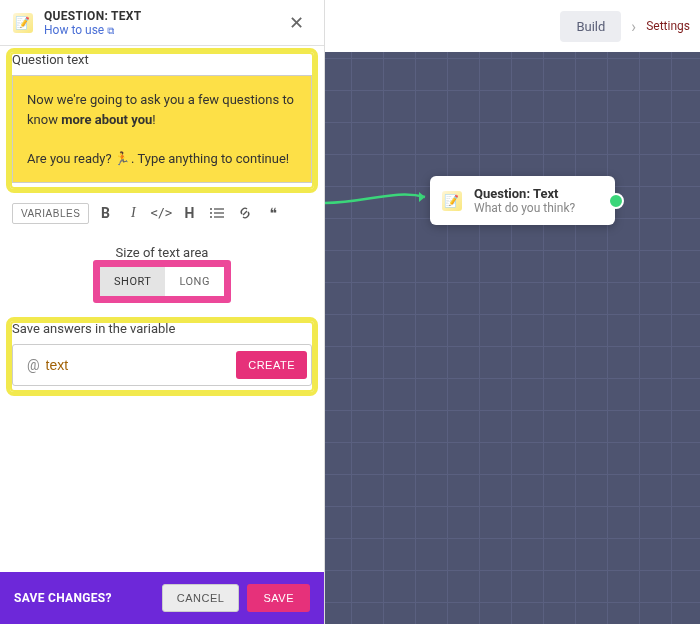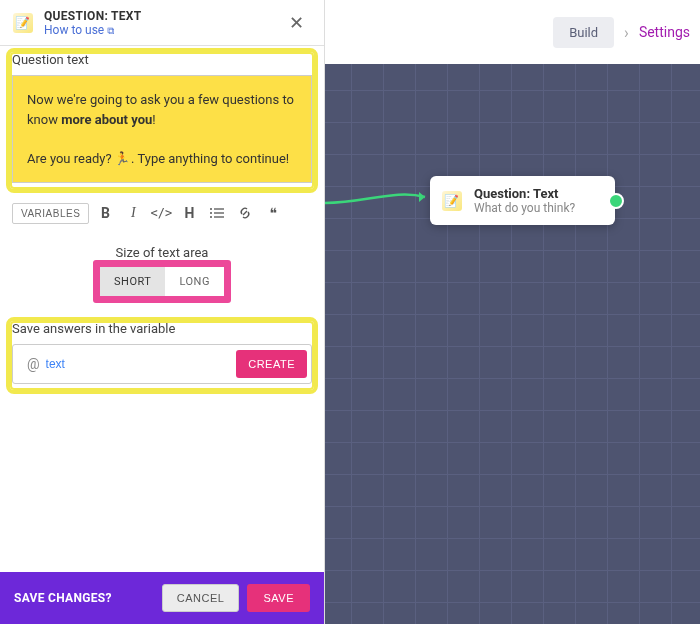--- a/index.html
+++ b/index.html
@@ -83,21 +83,21 @@
 .toggle-btn.active { background: #e4e4e4; color: #333; }
 
 .var-input-row {
   display: flex; border: 1px solid #ccc; border-radius: 3px;
   background: #fff; position: relative; z-index: 1;
   align-items: center; padding: 4px;
 }
 .var-at { color: #888; font-size: 14px; padding: 0 6px 0 10px; }
 .var-input {
   flex: 1; border: none; outline: none;
-  font-size: 12px; color: #3b82f6; padding: 8px 0;
+  font-size: 14px; color: #a16207; padding: 8px 0;
 }
 .create-btn {
   background: #e6317a; color: #fff; border: none;
   padding: 8px 12px; font-size: 11px; letter-spacing: 0.5px;
   border-radius: 3px; cursor: pointer;
 }
 
 .panel-footer {
   margin-top: auto; background: #6d28d9;
   padding: 12px 14px; display: flex; align-items: center; gap: 8px;
@@ -116,30 +116,30 @@
 
 .canvas {
   flex: 1; background: #4e5470; position: relative;
   background-image:
     linear-gradient(#5a6080 1px, transparent 1px),
     linear-gradient(90deg, #5a6080 1px, transparent 1px);
   background-size: 32px 32px;
   background-position: -6px -6px;
 }
 .canvas-top {
-  position: absolute; top: 0; left: 0; right: 0; height: 64px;
+  position: absolute; top: 0; left: 0; right: 0; height: 52px;
   background: #fff; display: flex; align-items: center; justify-content: flex-end;
   padding: 0 10px; gap: 10px;
 }
 .top-btn-build {
   background: #ecedf1; color: #5a5f77; font-size: 13px;
   padding: 8px 16px; border-radius: 4px; cursor: pointer;
 }
 .top-sep { color: #aaa; }
-.top-settings { color: #a21caf; font-size: 14px; cursor: pointer; text-align: right; }
+.top-settings { color: #7f1d1d; font-size: 12px; cursor: pointer; text-align: right; }
 
 .node {
   position: absolute; left: 105px; top: 176px;
   width: 185px; background: #fff; border-radius: 6px;
   box-shadow: 0 2px 10px rgba(0,0,0,0.25);
   padding: 10px 14px 10px 12px;
   display: flex; align-items: center; gap: 10px;
 }
 .node-icon { width: 22px; height: 22px; }
 .node-txt { flex: 1; }

